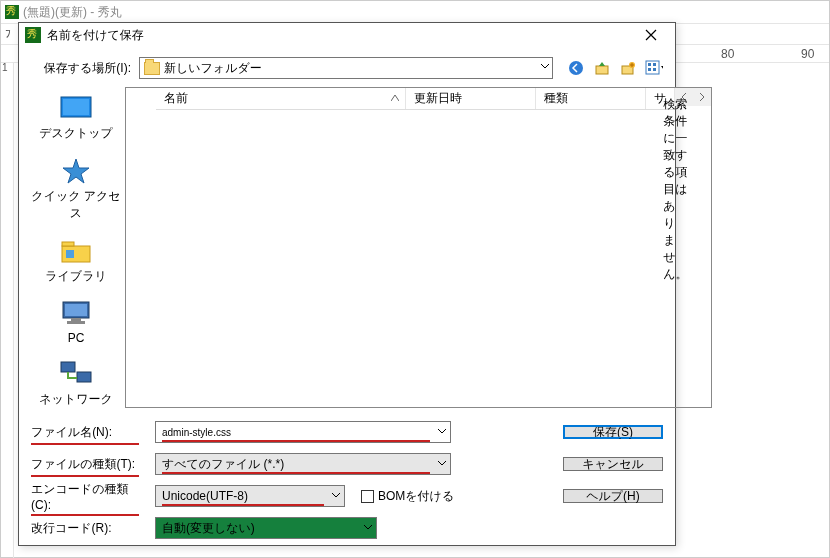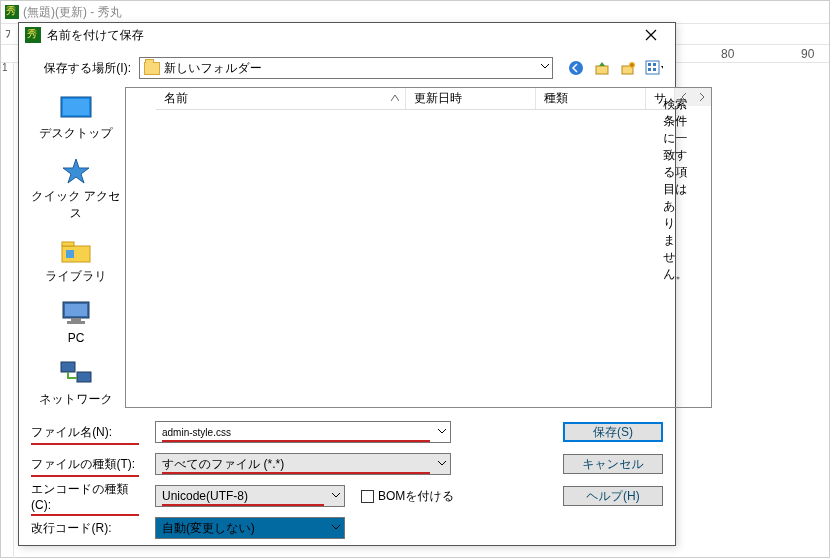--- a/index.html
+++ b/index.html
@@ -52,21 +52,21 @@
 .hscroll .track { flex:1; height:18px; background:#f0f0f0; position:relative;}
 .hscroll .thumb { position:absolute; left:0; top:1px; height:15px; width:96%; background:#cdcdcd;}
 
 .bottom { display:flex; flex-direction:column; gap:8px; padding-top:6px;}
 .brow { display:flex; align-items:center; gap:16px; height:24px;}
 .brow .blabel { width:108px; text-align:left; color:#000; position:relative;}
 .brow .blabel.u::after{ content:""; position:absolute; left:0; right:0; bottom:-4px; height:2px; background:#c62020;}
 .bfield { height:22px; border:1px solid #767676; background:#fff; padding:2px 18px 2px 6px; position:relative; display:flex; align-items:center;}
 .bfield .dd { position:absolute; right:3px; top:4px;}
 .bfield input { border:none; outline:none; width:100%; font-size:10px;}
-.btnwin { width:100px; height:20px; border:1px solid #707070; background:#e1e1e1; display:flex; align-items:center; justify-content:center; color:#0c4a6e;}
+.btnwin { width:100px; height:14px; border:1px solid #707070; background:#e1e1e1; display:flex; align-items:center; justify-content:center; color:#000000;}
 .btnwin.primary { border:1px solid #0078d7; outline:1px solid #0078d7; outline-offset:-2px; background:#e1e1e1;}
 .chkrow { display:flex; align-items:center; gap:4px;}
 .chkbox { width:13px; height:13px; border:1px solid #333; background:#fff;}
 
 .underline-red { position:relative;}
 .underline-red::after{ content:""; position:absolute; left:6px; right:20px; bottom:0; height:2px; background:#c62020;}
 
 svg { display:block;}
 </style>
 </head>
@@ -274,21 +274,21 @@
           <div class="chkbox"></div>
           <span>BOMを付ける</span>
         </div>
         <div style="flex:1"></div>
         <div class="btnwin">
             <span>ヘルプ(H)</span>
           </div>
       </div>
       <div class="brow">
         <div class="blabel">改行コード(R):</div>
-        <div class="bfield" style="width:190px;background:#0369a1">
+        <div class="bfield" style="width:222px;background:#15803d">
           <span>自動(変更しない)</span>
           <svg class="dd" width="10" height="10">
               <path d="M1 3 L5 7 L9 3" stroke="#000" fill="none"></path>
             </svg>
         </div>
       </div>
     </div>
 
   </div>
 </div>

